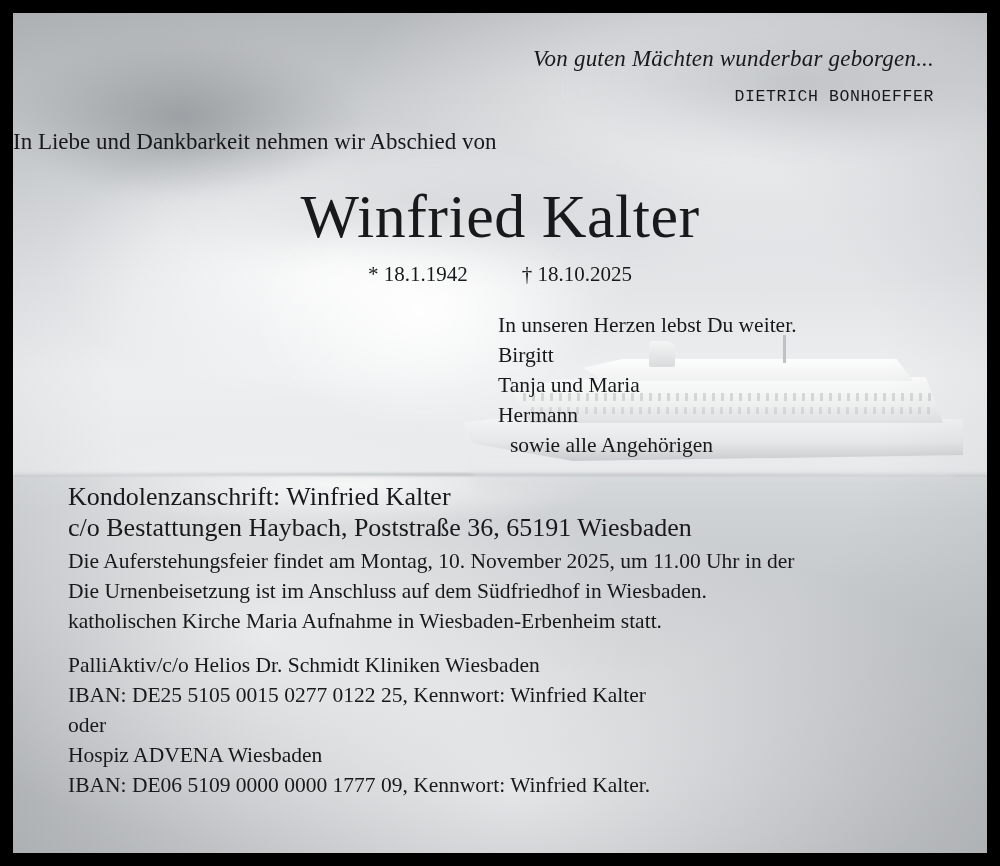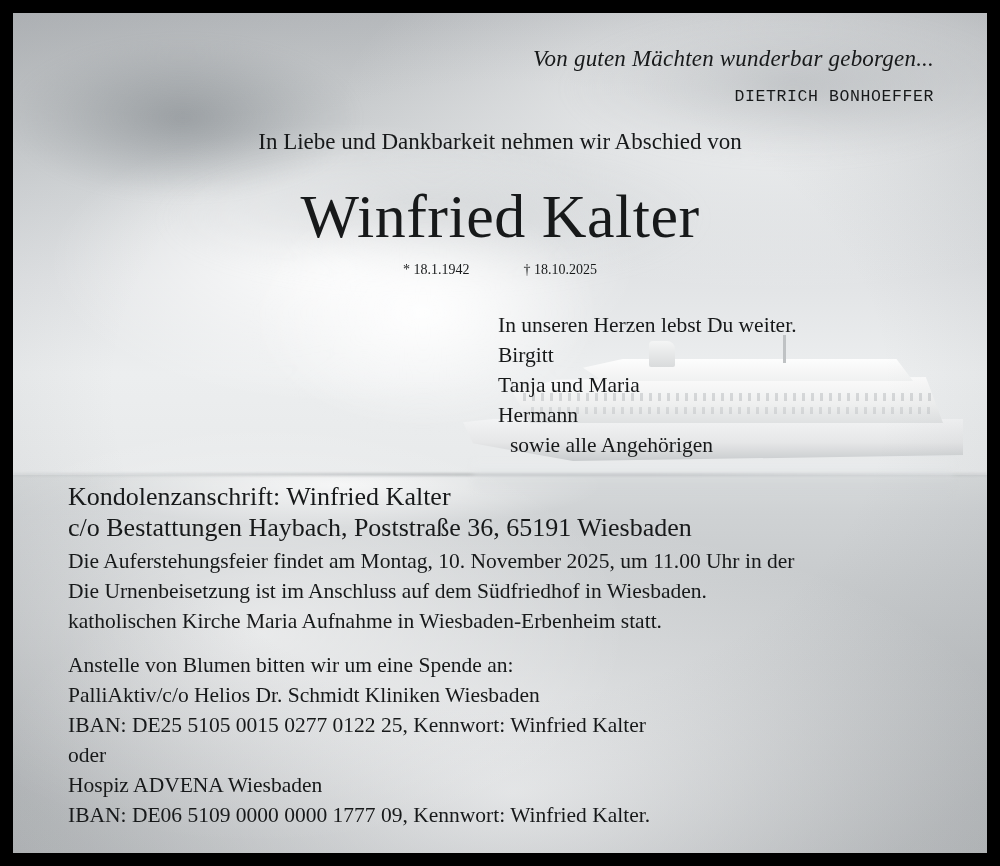--- a/index.html
+++ b/index.html
@@ -183,37 +183,36 @@
     top: 74px;
     font-size: 16.5px;
     letter-spacing: .6px;
     white-space: nowrap;
     font-family: Liberation Mono, monospace;
   }
   .intro {
     position: absolute;
     left: 0; right: 0;
     top: 116px;
-    text-align: center;
     font-size: 23px;
   }
   .name {
     position: absolute;
     left: 0; right: 0;
     top: 168px;
     text-align: center;
     font-size: 62px;
     letter-spacing: .5px;
   }
   .dates {
     position: absolute;
     left: 0; right: 0;
     top: 249px;
     text-align: center;
-    font-size: 14px;
+    font-size: 21px;
   }
   .dates .d1 { margin-right: 54px; }
   .block-family {
     position: absolute;
     left: 485px;
     top: 297px;
     font-size: 21.5px;
     line-height: 30px;
   }
   .block-family .indent { padding-left: 12px; }
@@ -294,21 +293,20 @@
         <div>c/o Bestattungen Haybach, Poststraße 36, 65191 Wiesbaden</div>
       </div>
 
       <div class="block-service">
         <div>Die Auferstehungsfeier findet am Montag, 10. November 2025, um 11.00 Uhr in der</div>
         <div>Die Urnenbeisetzung ist im Anschluss auf dem Südfriedhof in Wiesbaden.</div>
         <div>katholischen Kirche Maria Aufnahme in Wiesbaden-Erbenheim statt.</div>
       </div>
 
       <div class="block-donation">
-        <div>Anstelle von Blumen bitten wir um eine Spende an:</div>
         <div>PalliAktiv/c/o Helios Dr. Schmidt Kliniken Wiesbaden</div>
         <div>IBAN: DE25 5105 0015 0277 0122 25, Kennwort: Winfried Kalter</div>
         <div>oder</div>
         <div>Hospiz ADVENA Wiesbaden</div>
         <div>IBAN: DE06 5109 0000 0000 1777 09, Kennwort: Winfried Kalter.</div>
       </div>
 
     </div>
   </div>
 </div>

